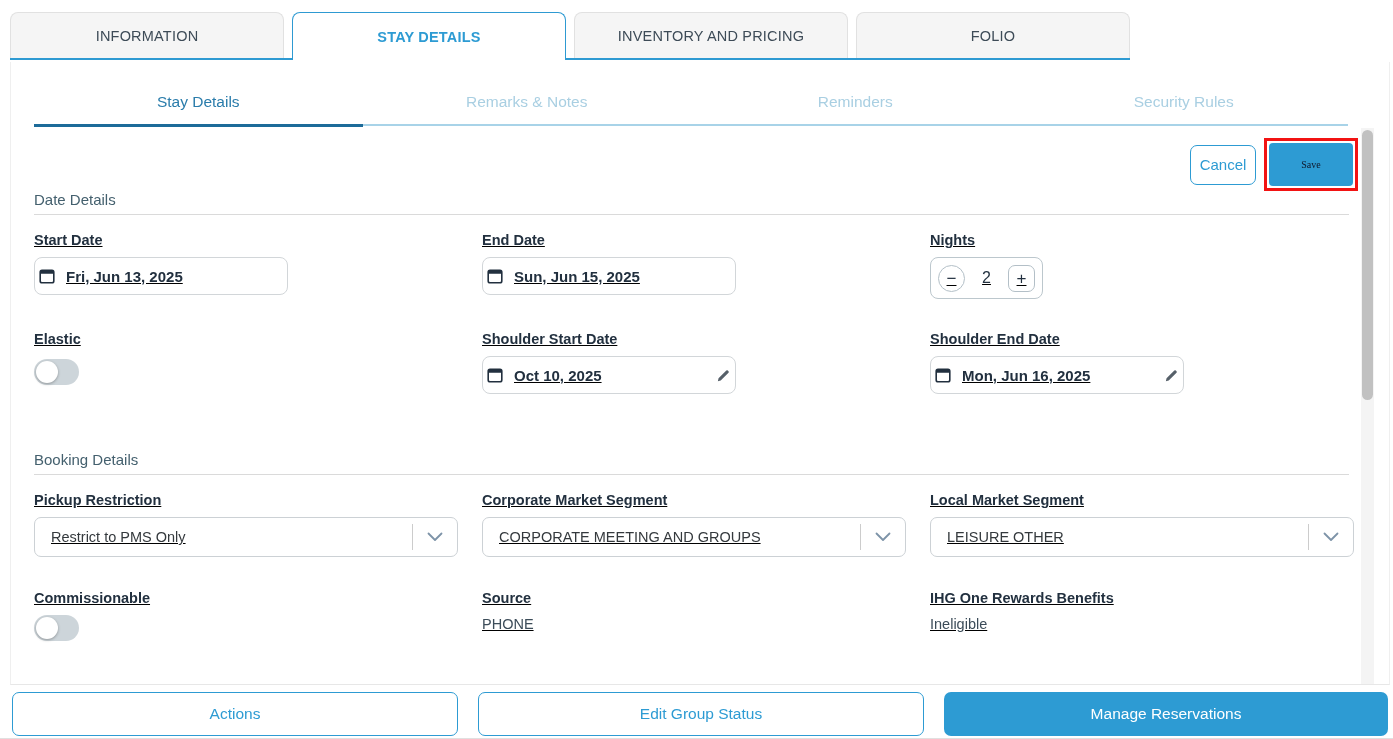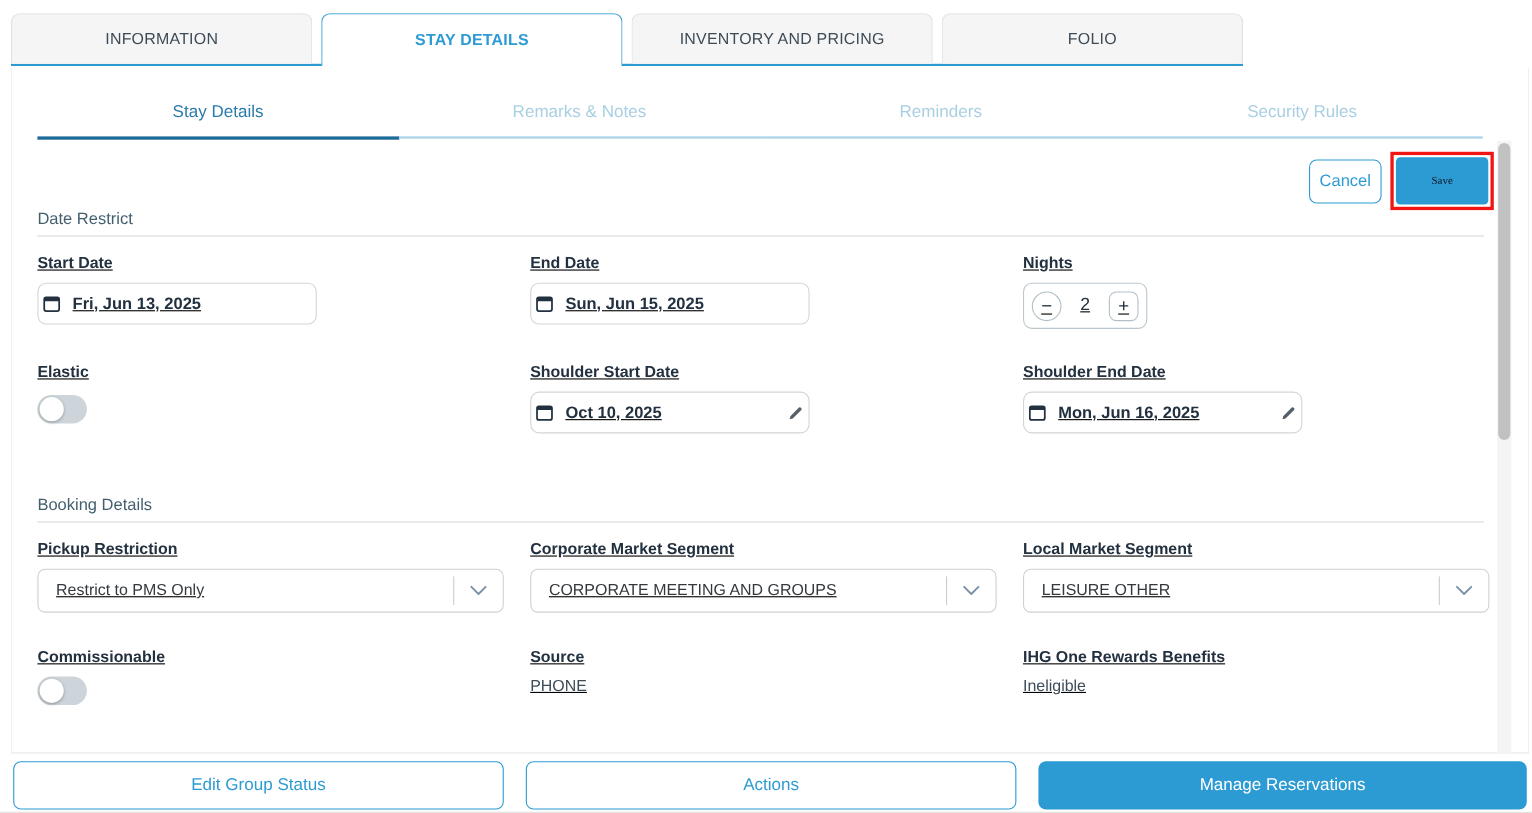--- a/index.html
+++ b/index.html
@@ -113,21 +113,21 @@
 
     <div class="actionrow">
       <button class="btn-cancel">Cancel</button>
       <div class="save-wrap">
         <button class="btn-save">Save</button>
         <div class="red-annotation"></div>
       </div>
     </div>
 
     <div class="section date">
-      <div class="sec-title">Date Restrict</div>
+      <div class="sec-title">Date Details</div>
 
       <div class="form-grid">
         <div>
           <div class="flabel">Start Date</div>
           <div class="datefield">
             <span style="display:flex;">
               <svg width="16" height="16" viewBox="0 0 16 16">
                   <rect x="1.2" y="2.4" width="13.6" height="12.4" rx="1.8" fill="none" stroke="#22303f" stroke-width="1.6"></rect>
                   <path d="M1.2 4.2 a1.8 1.8 0 0 1 1.8 -1.8 h10 a1.8 1.8 0 0 1 1.8 1.8 v1.6 h-13.6 z" fill="#22303f"></path>
                 </svg>
@@ -260,18 +260,18 @@
         </div>
       </div>
     </div>
 
     <div class="scroll-track">
       <div class="scroll-thumb"></div>
     </div>
   </div>
 
   <div class="footer">
+    <button class="fbtn">Actions</button>
     <button class="fbtn">Edit Group Status</button>
-    <button class="fbtn">Actions</button>
     <button class="fbtn primary">Manage Reservations</button>
   </div>
 
 </div>
 
 </body></html>

